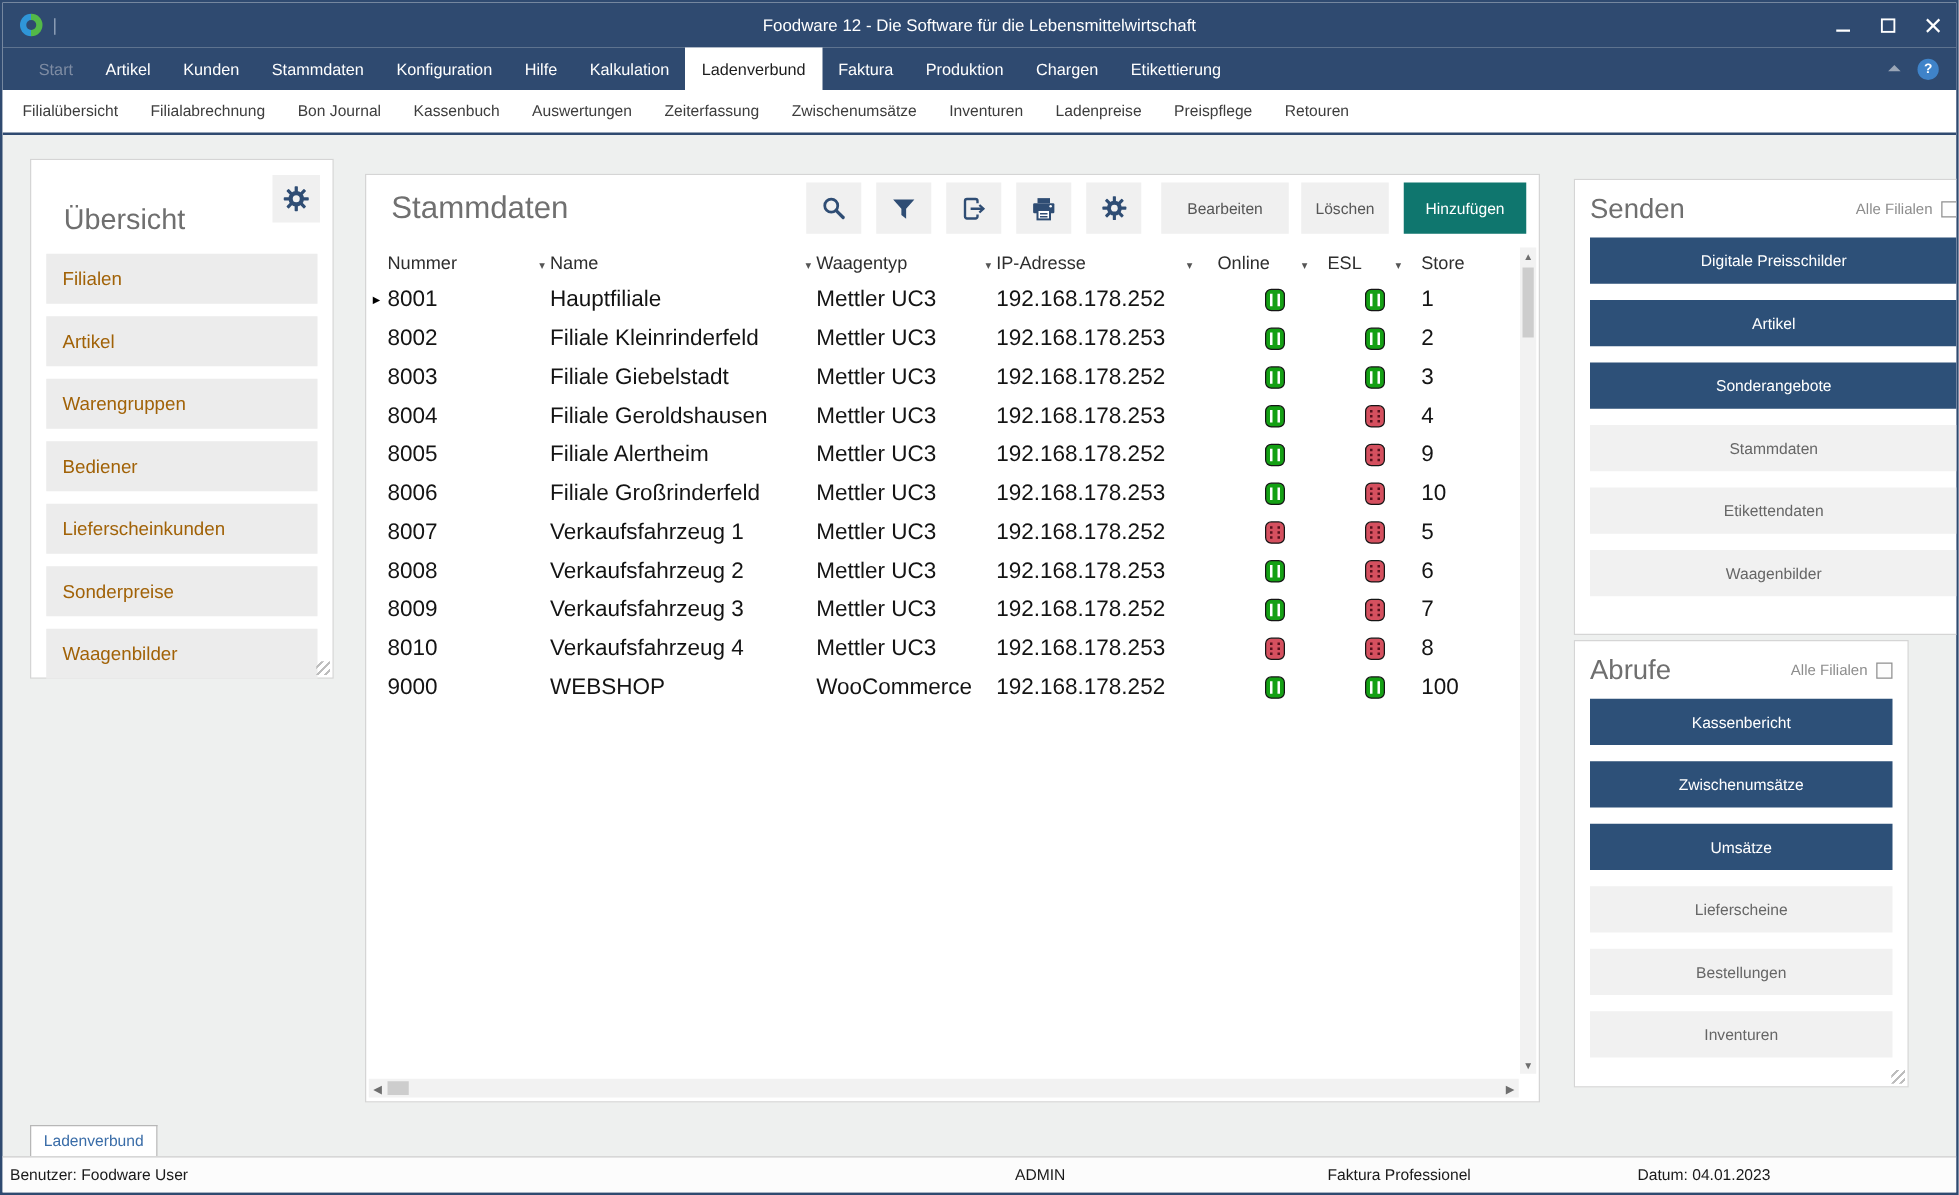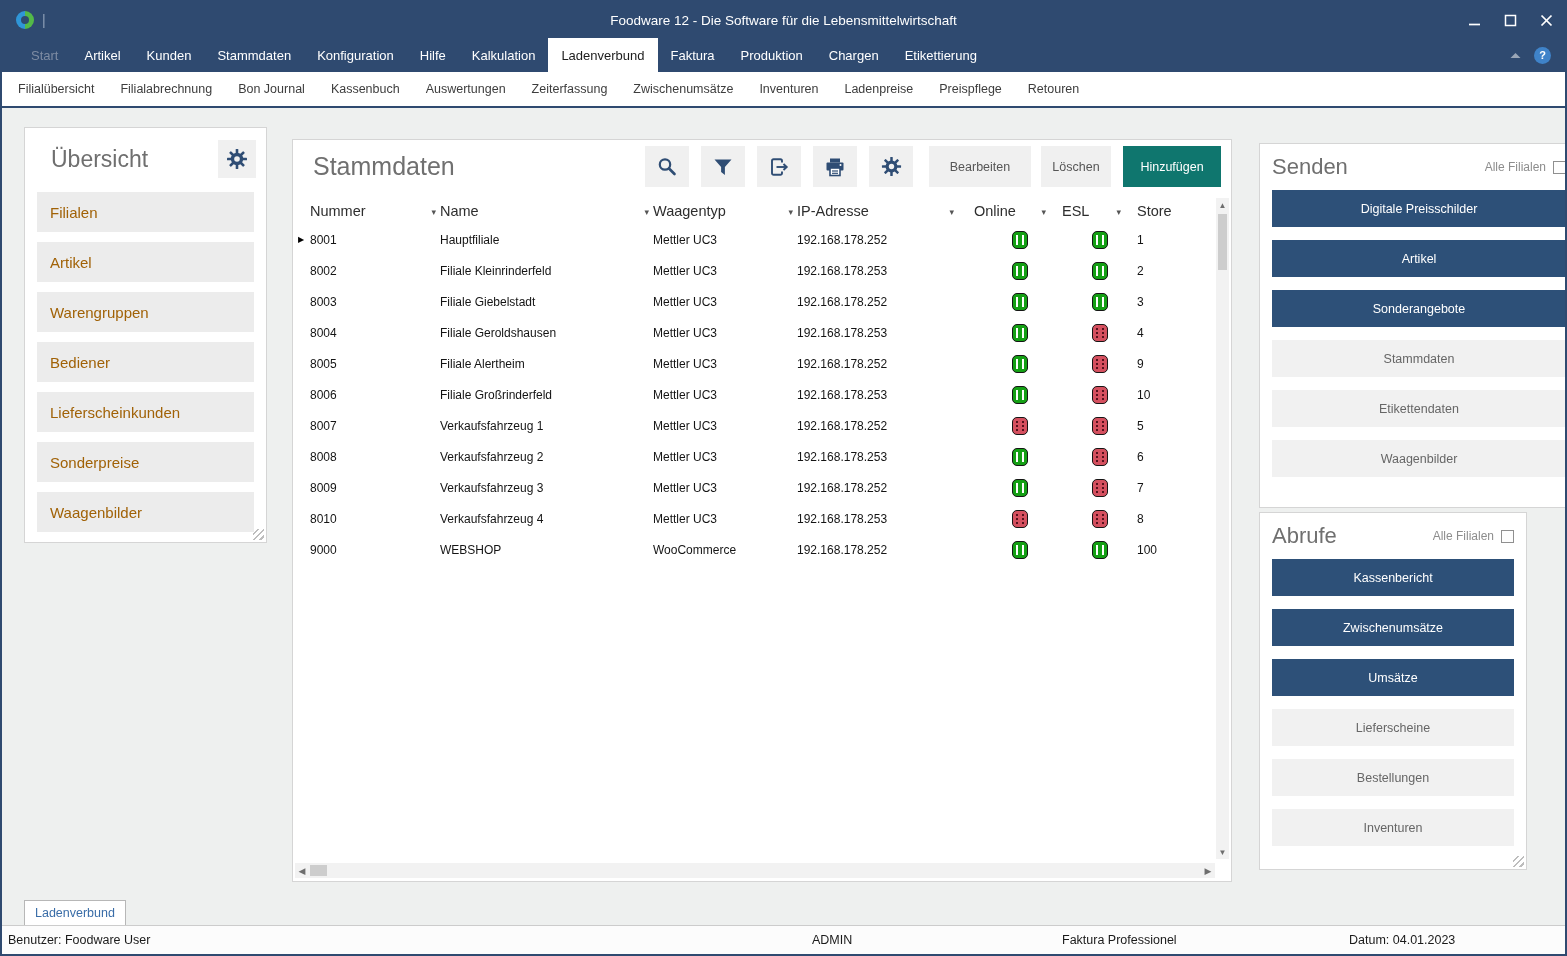--- a/index.html
+++ b/index.html
@@ -30,21 +30,21 @@
   .ribbon{height:36px;background:#fff;border-bottom:2px solid #2f4a70;display:flex;align-items:center;padding-left:16px;}
   .ribbon-item{font-size:12.5px;color:#3d3d3d;padding:0 13px;cursor:pointer;white-space:nowrap;}
   .ribbon-item:first-child{padding-left:0;}
   
   .card{position:absolute;background:#fff;border:1px solid #d5d5d5;}
   .resize-handle{position:absolute;right:2px;bottom:2px;width:11px;height:11px;
     background:repeating-linear-gradient(135deg,transparent 0 3px,#bdbdbd 3px 4.5px);}
   
   .sidebar-card{left:22px;top:125px;width:243px;height:416px;}
   .sidebar-head{display:flex;align-items:flex-start;justify-content:space-between;padding:12px 10px 6px 26px;}
-  .sidebar-title{font-size:23px;color:#6f6f6f;font-weight:400;margin-top:6px;}
+  .sidebar-title{font-size:23px;color:#6f6f6f;font-weight:400;margin-top:22px;}
   .icon-btn{width:38px;height:38px;background:#f0f0f0;display:flex;align-items:center;justify-content:center;cursor:pointer;border:none;}
   .sidebar-items{padding:8px 12px 0 12px;display:flex;flex-direction:column;gap:10px;}
   .sidebar-item{height:40px;background:#ececec;color:#a16207;font-size:15px;display:flex;align-items:center;
     padding-left:13px;cursor:pointer;}
   
   .main-card{left:290px;top:137px;width:940px;height:743px;}
   .main-title{position:absolute;left:20px;top:12px;font-size:25px;color:#707070;font-weight:400;}
   .toolbar{position:absolute;right:10px;top:6px;display:flex;align-items:center;}
   .tool-btn{width:44px;height:41px;background:#f0f0f0;border:none;display:flex;align-items:center;justify-content:center;
     margin-left:12px;cursor:pointer;}
@@ -56,21 +56,21 @@
   
   .table{position:absolute;left:5px;top:58px;width:921px;}
   .tr,.thead{display:grid;grid-template-columns:12px 130px 213px 144px 161px 92px 75px auto;align-items:center;}
   .thead{height:26px;font-size:14.5px;color:#2e2e2e;}
   .th{display:flex;align-items:center;justify-content:space-between;padding-right:4px;cursor:pointer;}
   .th .sort-arrow{font-size:9px;color:#555;transform:translateY(1px);}
   .th .sort-arrow.no-arrow{visibility:hidden;}
   .thead > .th:nth-child(6){padding-left:16px;}
   .thead > .th:nth-child(7){padding-left:12px;}
   .thead > .th:nth-child(8){padding-left:12px;}
-  .tr{height:31px;font-size:12px;color:#141414;cursor:default;}
+  .tr{height:31px;font-size:18px;color:#141414;cursor:default;}
   .td{white-space:nowrap;overflow:hidden;}
   .td.marker{font-size:8px;color:#000;}
   .td.marker.current::before{content:"▶";}
   .td.store{padding-left:12px;}
   .led{display:inline-block;width:16px;height:18px;border-radius:5px;border:1.5px solid #151515;position:relative;vertical-align:middle;}
   .led.green{background:#14a014;}
   .led.red{background:#d5505f;}
   .led::after{content:"";position:absolute;left:3px;right:3px;top:3px;bottom:3px;}
   .led.green::after{border-left:2px solid #fff;border-right:2px solid #fff;}
   .led.red::after{border-left:2px dotted #57101c;border-right:2px dotted #57101c;}
@@ -100,21 +100,21 @@
   
   .bottom-tab{position:absolute;left:22px;bottom:29px;height:25px;padding:0 10px;background:#fff;
     border:1px solid #b7b7b7;border-bottom:none;display:flex;align-items:center;
     color:#3a6da8;font-size:12.5px;cursor:pointer;}
   .statusbar{position:absolute;left:0;right:0;bottom:0;height:29px;background:#fcfcfc;border-top:1px solid #cccccc;
     font-size:12.5px;color:#1a1a1a;}
   .statusbar span{position:absolute;top:7px;white-space:nowrap;}
   .sb-user{left:6px;text-align:right;}
   .sb-admin{left:810px;}
   .sb-product{left:1060px;}
-  .sb-date{left:1347px;}
+  .sb-date{left:1308px;}
 </style>
 </head>
 <body>
 
 <div class="window">
 
   <div class="titlebar">
     <span class="app-logo"></span>
     <span class="logo-sep">|</span>
     <span class="win-title">Foodware 12 - Die Software für die Lebensmittelwirtschaft</span>

